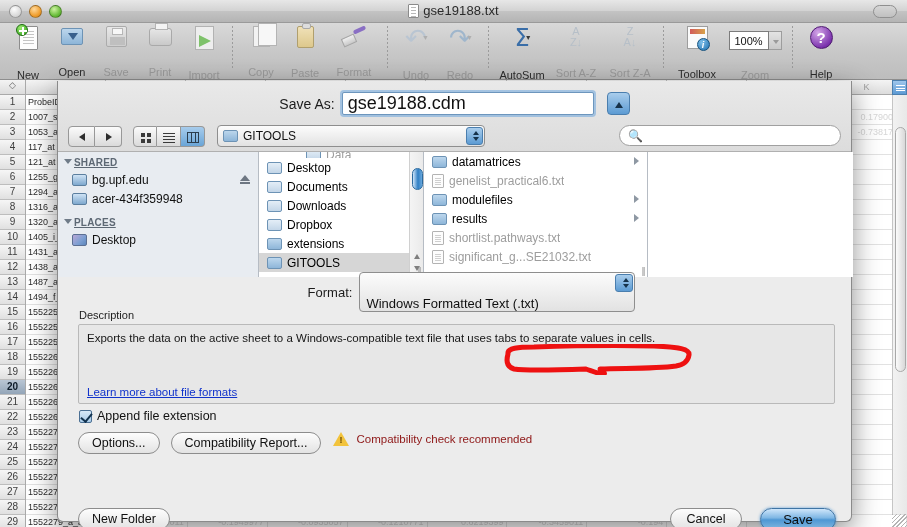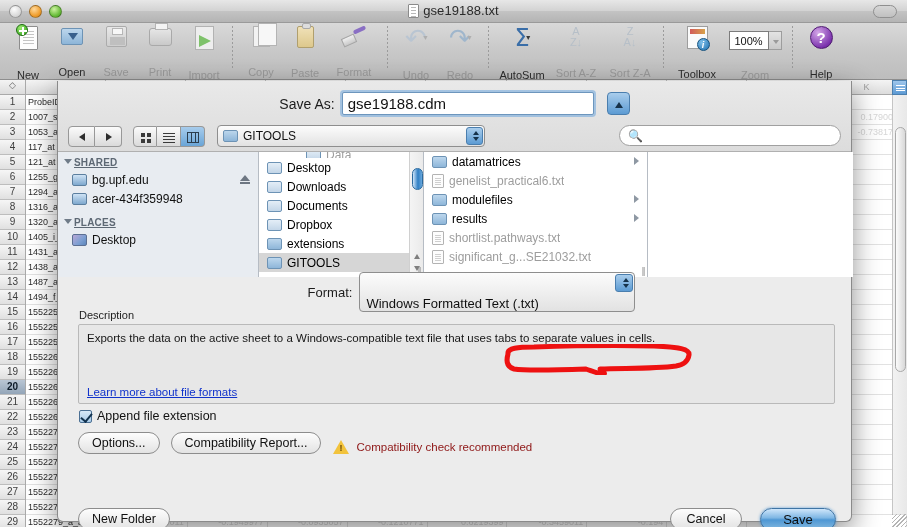--- a/index.html
+++ b/index.html
@@ -180,21 +180,21 @@
     height:71px; background:linear-gradient(to bottom,#e9e9e9,#dcdcdc);
     border-bottom:1px solid #b0b0b0; position:relative;
   }
   .saveas-row { position:absolute; left:0; top:11px; width:100%; display:flex;
                 align-items:center; justify-content:center; }
   .saveas-lbl { font-size:14px; color:#1c1c1c; margin-right:7px; }
   .saveas-field {
     width:252px; height:23px; background:#fff;
     border:1px solid #6d96bd; border-radius:2px;
     box-shadow:0 0 0 2px rgba(110,165,220,.55);
-    font-size:15px; color:#111; padding:0 5px; line-height:21px;
+    font-size:18px; color:#111; padding:0 5px; line-height:21px;
   }
   .disclose {
     width:23px; height:23px; margin-left:13px; border-radius:4px;
     background:linear-gradient(to bottom,#a9cdec,#5c9bd3);
     border:1px solid #4a7eae; position:relative;
   }
   .disclose::after{content:"";position:absolute;left:7px;top:9px;width:0;height:0;
     border-left:4.5px solid transparent;border-right:4.5px solid transparent;border-bottom:6px solid #17324a;}
 
   .nav-row { position:absolute; left:10px; top:44px; right:10px; height:22px; display:flex; align-items:center; }
@@ -317,21 +317,21 @@
   .desc-link { position:absolute; left:8px; bottom:5px; font-size:11.5px; color:#1133cc;
                text-decoration:underline; }
 
   .chk-row { position:absolute; left:21px; top:328px; display:flex; align-items:center; }
   .chk { width:13px; height:13px; border:1px solid #4b7094; border-radius:2px;
          background:linear-gradient(to bottom,#d7e9f8,#a9cbe8); position:relative; margin-right:5px; }
   .chk::after{content:"";position:absolute;left:3px;top:0px;width:5px;height:9px;
     border-right:2.2px solid #13334f;border-bottom:2.2px solid #13334f;transform:rotate(40deg);}
   .chk-lbl { font-size:12.5px; color:#111; }
 
-  .btn-row2 { position:absolute; left:20px; top:351px; display:flex; align-items:flex-end; }
+  .btn-row2 { position:absolute; left:20px; top:351px; display:flex; align-items:flex-start; }
   .cap {
     height:22px; border:1px solid #8d8d8d; border-radius:11px;
     background:linear-gradient(to bottom,#fdfdfd,#e3e3e3);
     font-size:12.5px; color:#101010; display:flex; align-items:center;
     justify-content:center; padding:0 13px; white-space:nowrap;
   }
   .warn { display:flex; align-items:center; margin-left:12px; }
   .warn .tri { width:0;height:0;border-left:8px solid transparent;border-right:8px solid transparent;
     border-bottom:14px solid #f2c33c; position:relative; }
   .warn .tri::after{content:"!";position:absolute;left:-2px;top:3px;font-size:9px;color:#6b4a05;font-weight:bold;}
@@ -1021,26 +1021,26 @@
           <span class="ffold sys"></span>
           <span class="fname">Data</span>
         </div>
         <div class="frow">
           <span class="ffold sys"></span>
           <span class="fname">Desktop</span>
           <span class="chev"></span>
         </div>
         <div class="frow">
           <span class="ffold sys"></span>
-          <span class="fname">Downloads</span>
+          <span class="fname">Documents</span>
           <span class="chev"></span>
         </div>
         <div class="frow">
           <span class="ffold sys"></span>
-          <span class="fname">Documents</span>
+          <span class="fname">Downloads</span>
           <span class="chev"></span>
         </div>
         <div class="frow">
           <span class="ffold sys"></span>
           <span class="fname">Dropbox</span>
           <span class="chev"></span>
         </div>
         <div class="frow">
           <span class="ffold"></span>
           <span class="fname">extensions</span>

